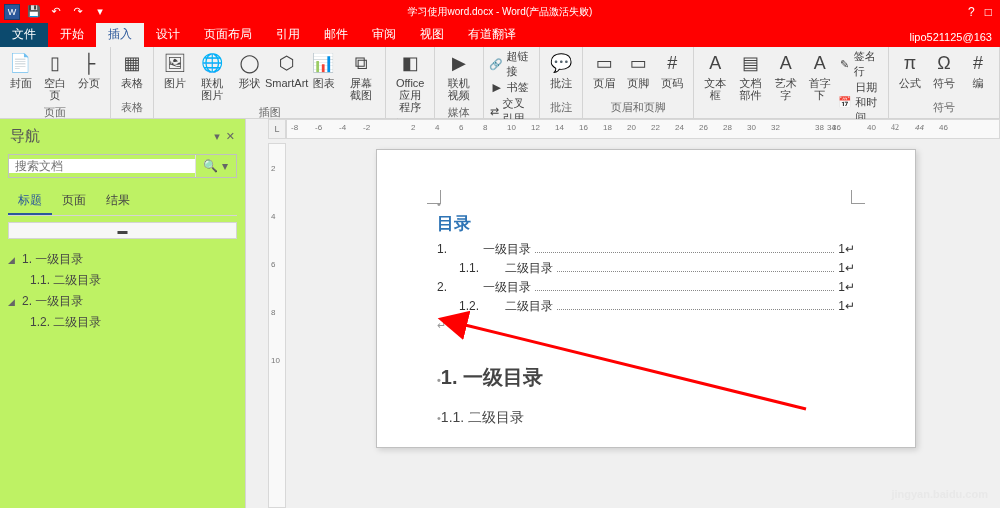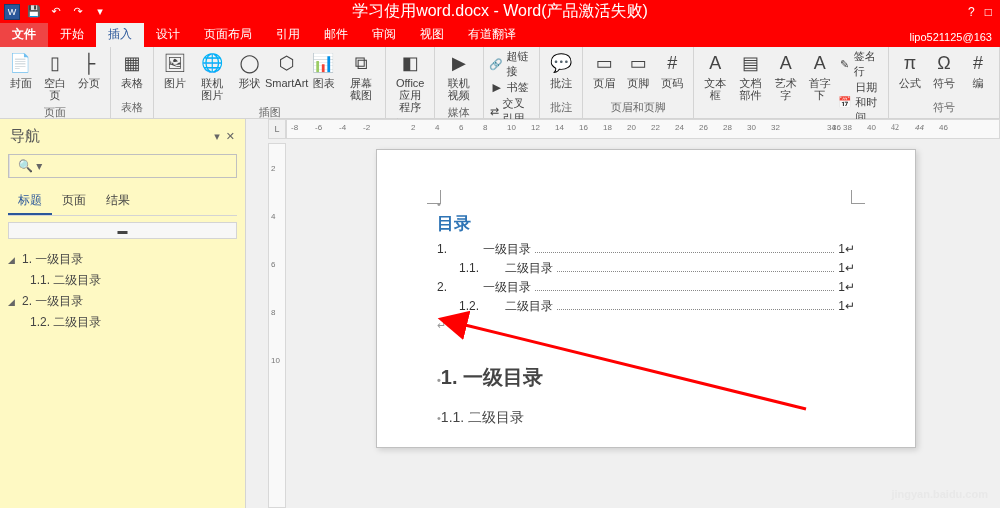--- a/index.html
+++ b/index.html
@@ -3,47 +3,47 @@
 <meta charset="utf-8">
 <style>
 * { margin:0; padding:0; box-sizing:border-box; font-family:"Microsoft YaHei",SimSun,Arial,sans-serif; }
 body { background:#fff; width:1000px; height:508px; overflow:hidden; font-size:12px; color:#444; position:relative; }
 
 
 .titlebar { background:#ff0000; height:23px; display:flex; align-items:center; color:#fff; position:relative; }
 .titlebar .qat { display:flex; align-items:center; gap:6px; padding-left:4px; }
 .titlebar .qat .word-icon { width:16px; height:16px; background:#2b579a; color:#fff; font-size:9px; display:flex; align-items:center; justify-content:center; border:1px solid #1a3d6e; }
 .titlebar .qat .ico { width:16px; height:16px; display:flex; align-items:center; justify-content:center; color:#fff; font-size:11px; }
-.titlebar .title { position:absolute; left:0; right:0; text-align:center; font-size:16px; pointer-events:none; }
+.titlebar .title { position:absolute; left:0; right:0; text-align:center; font-size:10px; pointer-events:none; }
 .titlebar .right { margin-left:auto; display:flex; align-items:center; gap:10px; padding-right:8px; }
 
 
 .tabs { background:#ff0000; height:24px; display:flex; align-items:flex-end; }
 .tab { padding:4px 12px; color:#fff; font-size:12px; cursor:pointer; }
-.tab.file { background:#ef4444;font-weight:bold; }
+.tab.file { background:#0c4a6e; }
 .tab.active { background:#f1f1f1; color:#2b579a; }
 .tabs .acct { margin-left:auto; padding:4px 8px; color:#fff; font-size:11px; }
 
 
 .ribbon { background:#f1f1f1; border-bottom:1px solid #d4d4d4; height:72px; display:flex; }
 .group { border-right:1px solid #d4d4d4; padding:2px 6px 0; display:flex; flex-direction:column; align-items:center; }
 .group .items { display:flex; gap:4px; flex:1; align-items:flex-start; }
 .group .label { font-size:11px; color:#666; padding:2px 0 3px; }
 .rbtn { display:flex; flex-direction:column; align-items:center; gap:2px; padding:2px 3px; cursor:pointer; min-width:30px; }
 .rbtn .ico { width:24px; height:24px; display:flex; align-items:center; justify-content:center; font-size:18px; }
 .rbtn .lbl { font-size:11px; text-align:center; line-height:1.1; }
 .stack { display:flex; flex-direction:column; gap:1px; }
 .stack .srow { display:flex; align-items:center; gap:3px; font-size:11px; cursor:pointer; }
 .stack .srow .sico { width:14px; height:14px; display:flex; align-items:center; justify-content:center; font-size:11px; }
 
 
 .workspace { display:flex; height:calc(508px - 23px - 24px - 72px); }
 
 
-.navpane { width:246px; border-right:1px solid #d4d4d4; background:#fef9c3; display:flex; flex-direction:column; }
+.navpane { width:246px; border-right:1px solid #d4d4d4; background:#bef264; display:flex; flex-direction:column; }
 .navpane .hdr { display:flex; align-items:center; padding:8px 10px 4px; }
 .navpane .hdr .ttl { font-size:15px; color:#555; flex:1; }
 .navpane .hdr .ctl { font-size:11px; color:#666; cursor:pointer; margin-left:6px; }
 .navpane .search { margin:4px 8px; border:1px solid #c0c0c0; height:24px; display:flex; align-items:center; }
 .navpane .search input { flex:1; border:none; outline:none; padding:0 6px; font-size:12px; }
 .navpane .search .sico { padding:0 8px; color:#666; cursor:pointer; border-left:1px solid #e0e0e0; height:100%; display:flex; align-items:center; }
 .navtabs { display:flex; border-bottom:1px solid #d4d4d4; margin:6px 8px 0; }
 .navtab { padding:4px 10px; font-size:12px; cursor:pointer; color:#444; }
 .navtab.active { color:#2b579a; border-bottom:2px solid #2b579a; }
 .navbar-select { margin:6px 8px; border:1px solid #d4d4d4; background:#f7f7f7; text-align:center; font-size:10px; padding:2px; cursor:pointer; }
@@ -289,20 +289,21 @@
 
 <div class="workspace">
 
   <div class="navpane">
     <div class="hdr">
       <div class="ttl">导航</div>
       <div class="ctl">▾</div>
       <div class="ctl">✕</div>
     </div>
     <div class="search">
+      <input placeholder="搜索文档" style="">
       <div class="sico">🔍 ▾</div>
     </div>
     <div class="navtabs">
       <div class="navtab active">标题</div>
       <div class="navtab">页面</div>
       <div class="navtab">结果</div>
     </div>
     <div class="navbar-select">▬</div>
     <div class="tree" id="navtree">
         <div class="node">
@@ -342,21 +343,21 @@
           <span class="tick" style="left: 316px;">18</span>
           <span class="tick" style="left: 340px;">20</span>
           <span class="tick" style="left: 364px;">22</span>
           <span class="tick" style="left: 388px;">24</span>
           <span class="tick" style="left: 412px;">26</span>
           <span class="tick" style="left: 436px;">28</span>
           <span class="tick" style="left: 460px;">30</span>
           <span class="tick" style="left: 484px;">32</span>
           <span class="tick" style="left: 508px; padding-left: 32px;">34</span>
           <span class="tick" style="left: 532px; padding-left: 13px;">36</span>
-          <span class="tick" style="left: 556px;">38</span>
+          <span class="tick" style="left: 528px;">38</span>
           <span class="tick" style="left: 580px;">40</span>
           <span class="tick" style="left: 604px; font-family: Liberation Serif, serif;">42</span>
           <span class="tick" style="left: 628px; font-style: italic;">44</span>
           <span class="tick" style="left: 652px;">46</span>
         </div>
     </div>
     <div class="vruler" id="vruler">
         <span class="tick" style="top: 20px;">2</span>
         <span class="tick" style="top: 68px;">4</span>
         <span class="tick" style="top: 116px;">6</span>

